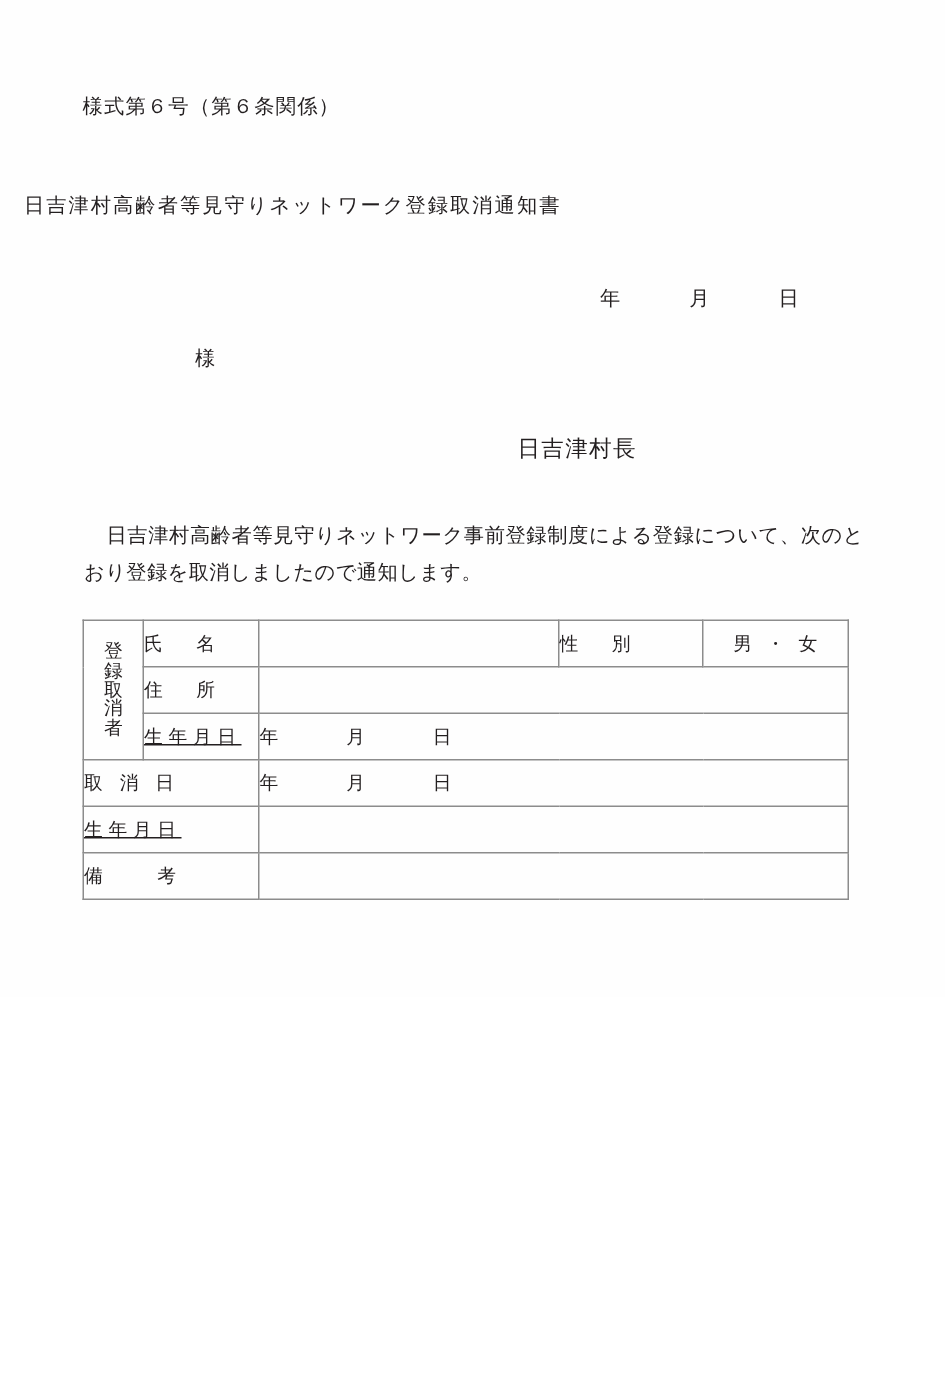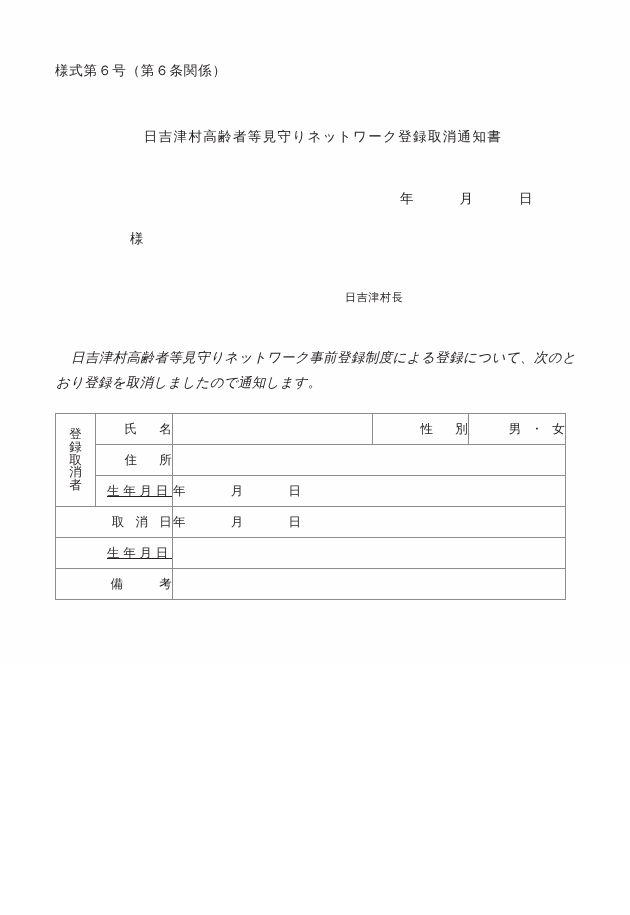--- a/index.html
+++ b/index.html
@@ -28,21 +28,20 @@
     letter-spacing: 0.06em;
     white-space: nowrap;
   }
 
   
   .doc-title {
     position: absolute;
     left: 0;
     top: 128px;
     width: 630px;
-    text-align: center;
     font-size: 13.5px;
     letter-spacing: 0.10em;
     padding-left: 16px;
     box-sizing: border-box;
     white-space: nowrap;
   }
 
   
   .date-line {
     position: absolute;
@@ -60,37 +59,36 @@
     top: 230px;
     font-size: 13.5px;
     white-space: nowrap;
   }
 
   
   .issuer {
     position: absolute;
     left: 345px;
     top: 290px;
-    font-size: 11px;
+    font-size: 15px;
     letter-spacing: 0.06em;
     white-space: nowrap;
   }
 
   
   .body-text {
     position: absolute;
     left: 56px;
     top: 345px;
     width: 520px;
     font-size: 13.5px;
     line-height: 1.85;
     text-align: justify;
     text-indent: 15px;
     letter-spacing: 0.02em;
-    font-style: italic;
   }
 
   
   .form-table {
     position: absolute;
     left: 55px;
     top: 413px;
     width: 510px;
     border-collapse: collapse;
     table-layout: fixed;
@@ -113,37 +111,37 @@
   .vlabel {
     text-align: center;
     line-height: 1.02;
     font-size: 12.5px;
     padding: 2px 0;
   }
   .vlabel span { display: block; }
 
   
   .lbl {
-    text-align: right;
+    text-align: left;
     letter-spacing: 0.02em;
   }
   .lbl-spread2 { letter-spacing: 0.02em; }
   .lbl-spread2 .sp { display: inline-block; width: 22px; }
   .lbl-spread3 .sp { display: inline-block; width: 11px; }
   .lbl-tight { letter-spacing: 0.30em; padding-left: 0.30em; text-decoration: underline; }
 
   .cell-date {
     padding-left: 76px;
     white-space: nowrap;
     letter-spacing: 0.02em;
   }
   .cell-date .gap { display: inline-block; width: 45px; }
 
   .sex-val {
-    text-align: right;
+    text-align: center;
     letter-spacing: 0.02em;
   }
   .sex-val .sp { display: inline-block; width: 9px; }
 
   .blank-cell { }
 </style>
 </head>
 <body>
 
 <div class="page">

